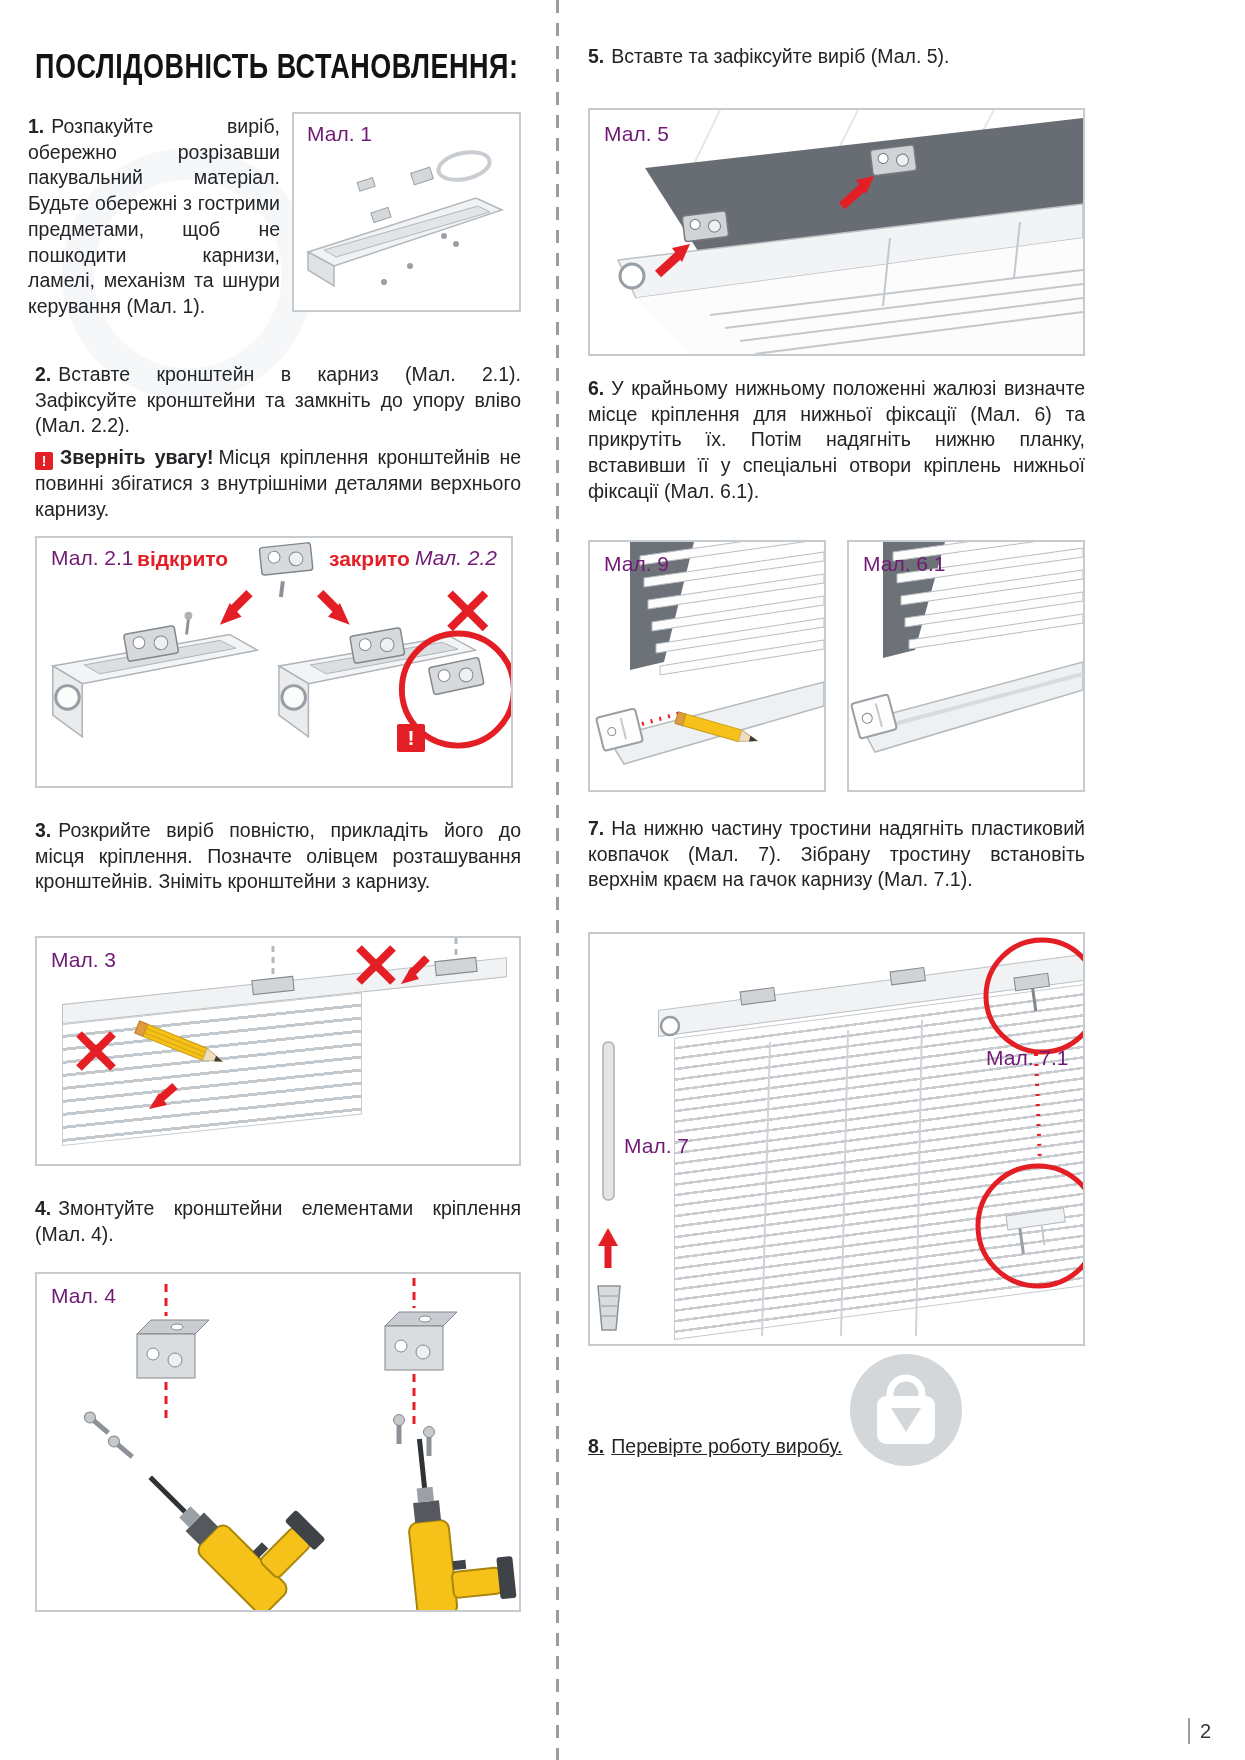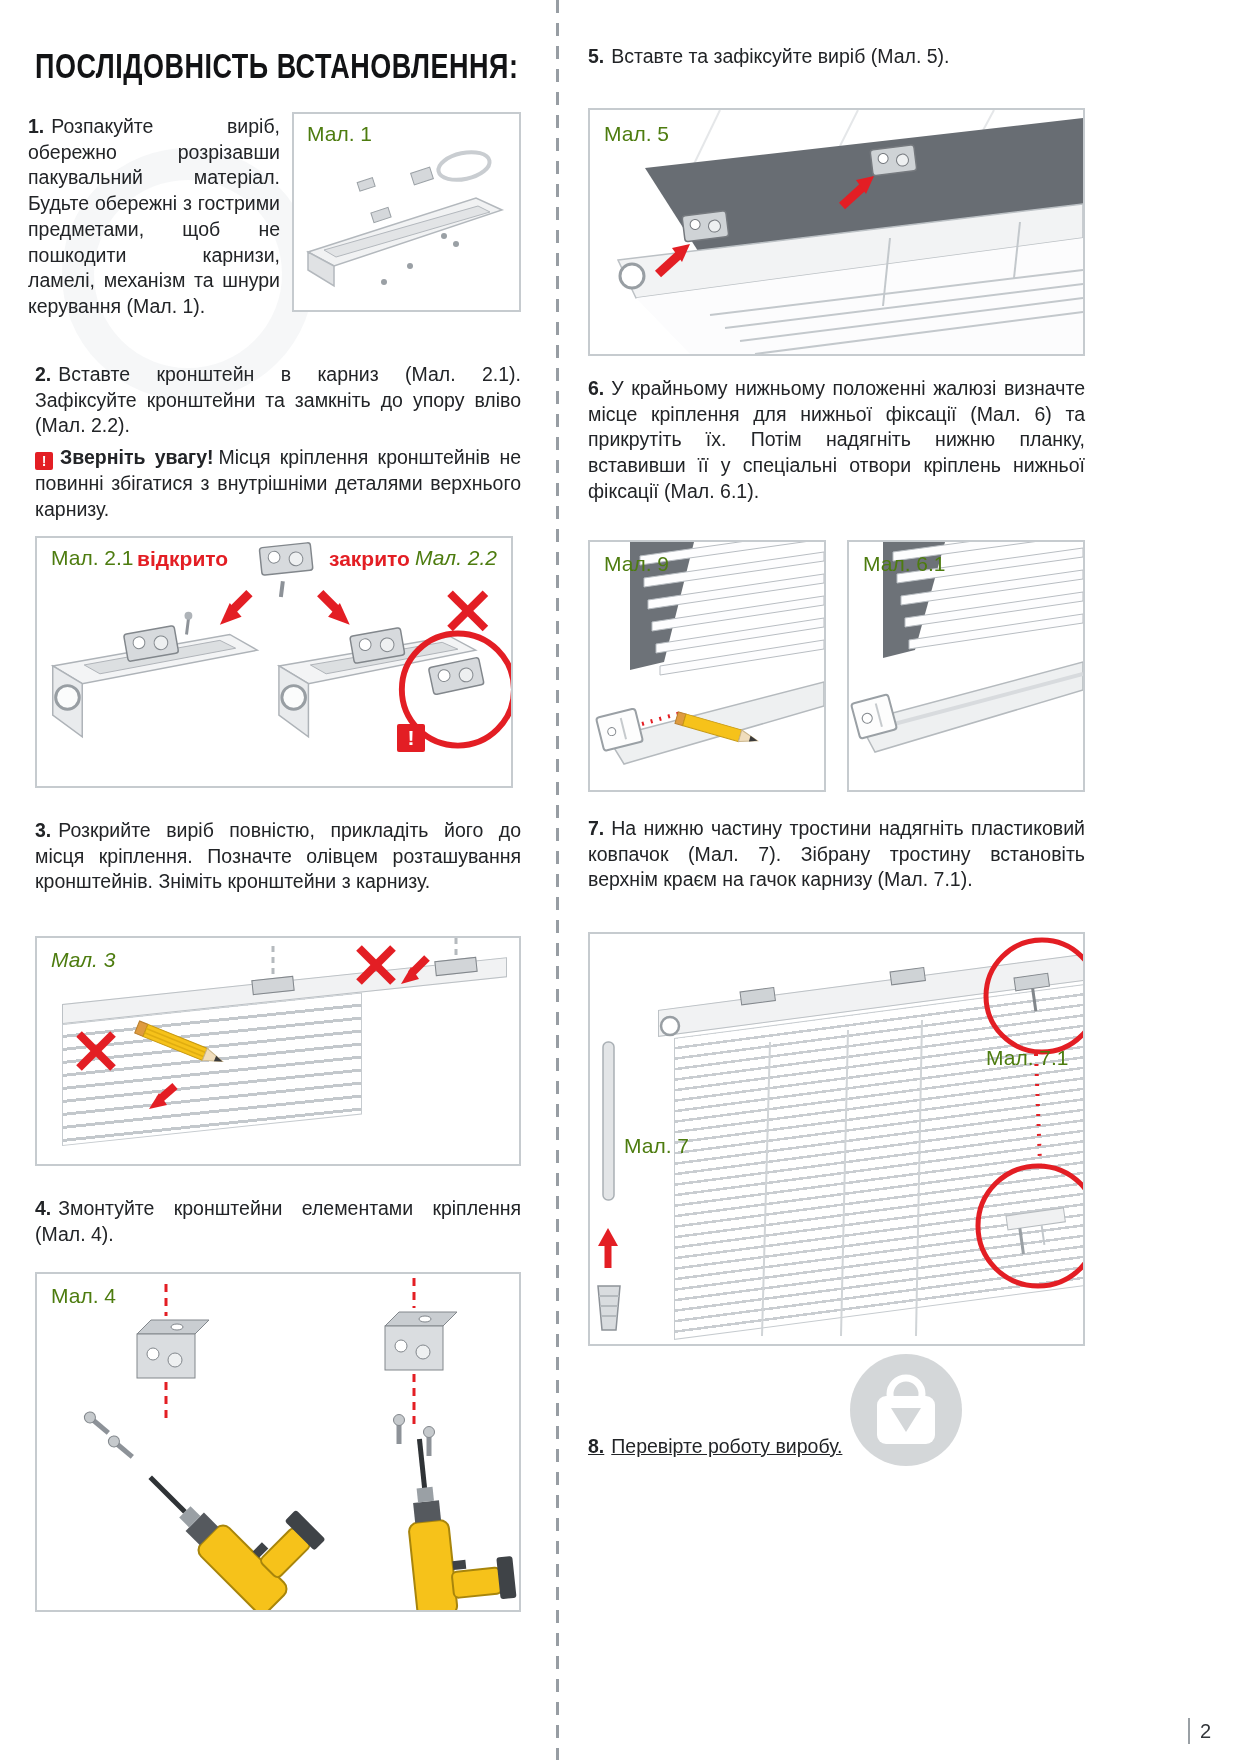--- a/index.html
+++ b/index.html
@@ -31,21 +31,21 @@
   .step .num { font-weight:bold; margin-right:7px; }
   .warning { margin-top:6px; text-align:justify; }
   .warn-icon {
     display:inline-block; width:18px; height:18px; background:#e31e24; color:#fff;
     font-weight:bold; font-size:14px; line-height:18px; text-align:center;
     border-radius:2px; margin-right:7px; vertical-align:-2px;
   }
   .warning b { margin-right:5px; }
 
   .fig { position:absolute; border:2px solid #c6cbcf; background:#ffffff; overflow:hidden; }
-  .fig-label { position:absolute; font-size:21px; color:#4d7c0f; z-index:5; }
+  .fig-label { position:absolute; font-size:21px; color:#701a75; z-index:5; }
   .red-label { color:#e31e24; font-weight:bold; font-size:21px; position:absolute; z-index:5; }
 
   .rail-div { position:absolute; background:#f1f2f3; border:1.5px solid #bcc1c5; transform-origin:0 0; }
   .slats-fine { background:repeating-linear-gradient(to bottom,#ffffff 0 8px,#c9cdd1 8px 10.5px); }
   .slats-med  { background:repeating-linear-gradient(to bottom,#ffffff 0 10px,#c3c8cc 10px 13px); }
   .slats-div { position:absolute; border:1px solid #c6cbcf; transform-origin:0 0; }
 
   .fig3-br { position:absolute; width:42px; height:15px; background:#d2d5d8; border:1.5px solid #82878c; transform:rotate(-6deg); z-index:2; }
 
   .exclaim-box {
@@ -138,21 +138,21 @@
     <line x1="420" y1="54" x2="456" y2="90" stroke="#e31e24" stroke-width="8"></line>
     <line x1="456" y1="54" x2="420" y2="90" stroke="#e31e24" stroke-width="8"></line>
   </svg>
 </div>
 
 <p class="step" style="left:35px; top:818px; width:486px;">
   <b class="num">3.</b><span>Розкрийте виріб повністю, прикладіть його до місця кріплення. Позначте олівцем розташування кронштейнів. Зніміть кронштейни з карнизу.</span>
 </p>
 
 <div class="fig" style="left:35px; top:936px; width:486px; height:230px;">
-  <span class="fig-label" style="left:14px; top:10px;font-style:italic;">Мал. 3</span>
+  <span class="fig-label" style="left:14px; top:10px;">Мал. 3</span>
   <div class="rail-div" style="left:25px; top:66px; width:445px; height:20px; transform:skewY(-6deg);"></div>
   <div class="fig3-br" style="left:215px; top:40px;"></div>
   <div class="fig3-br" style="left:398px; top:21px;"></div>
   <div class="slats-div slats-med" style="left:25px; top:86px; width:300px; height:122px; transform:skewY(-6deg);"></div>
   <svg class="overlay" viewBox="0 0 482 226">
     <line x1="236" y1="8" x2="236" y2="36" stroke="#b5babe" stroke-width="3" stroke-dasharray="6 5"></line>
     <line x1="419" y1="0" x2="419" y2="17" stroke="#b5babe" stroke-width="3" stroke-dasharray="6 5"></line>
     <line x1="322" y1="10" x2="356" y2="44" stroke="#e31e24" stroke-width="8"></line>
     <line x1="356" y1="10" x2="322" y2="44" stroke="#e31e24" stroke-width="8"></line>
     <line x1="390" y1="20" x2="374" y2="36" stroke="#e31e24" stroke-width="8"></line>

